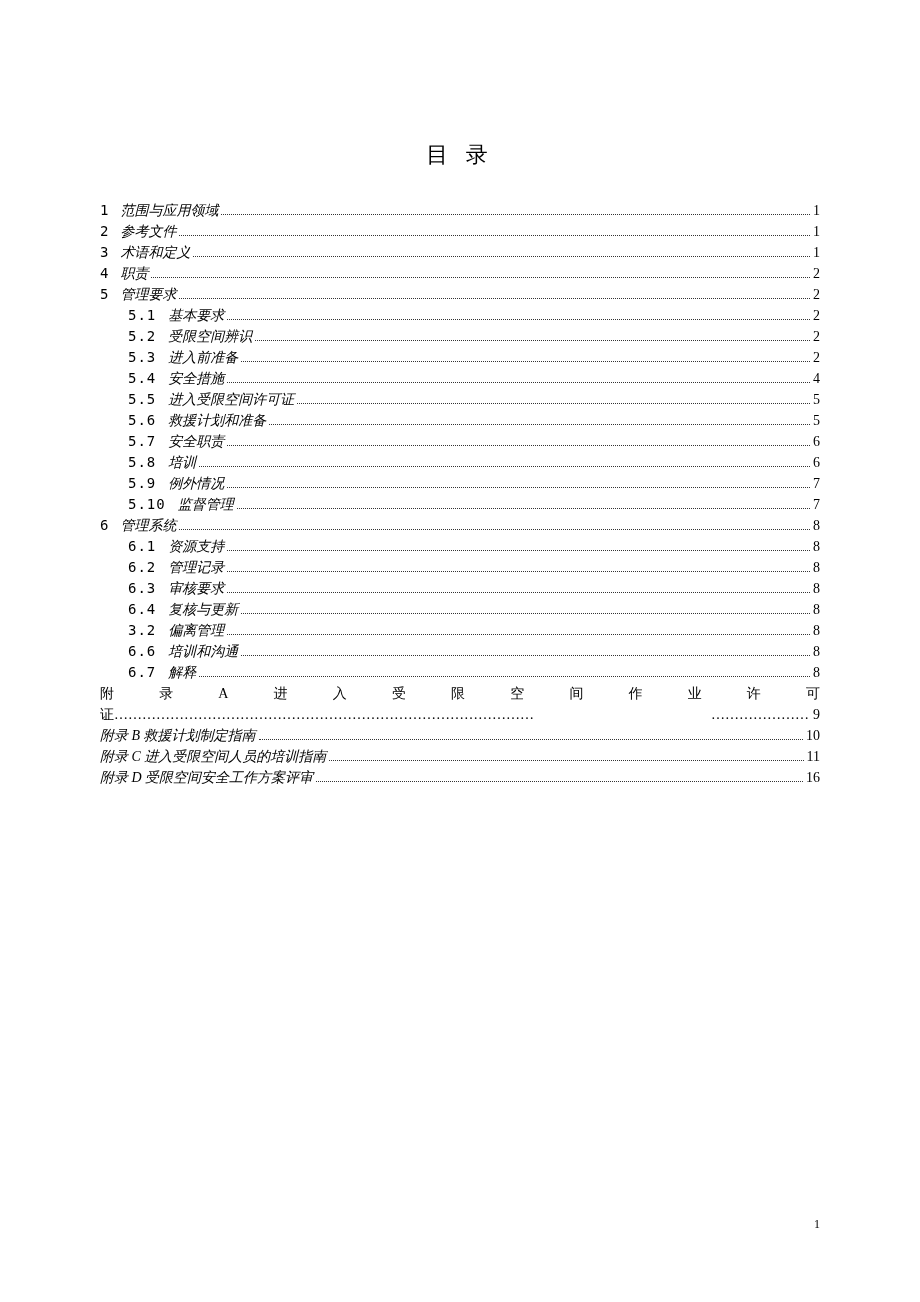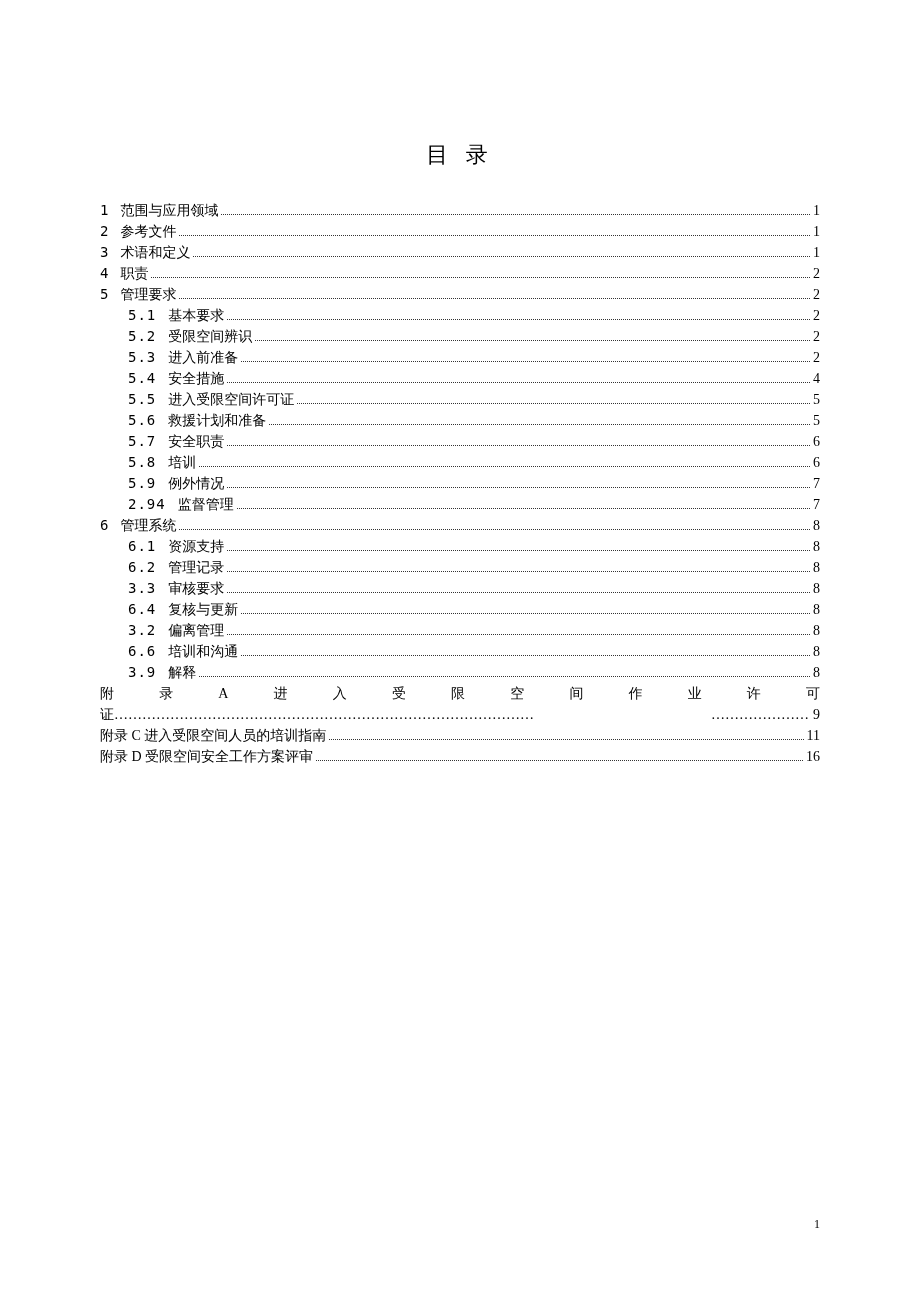--- a/index.html
+++ b/index.html
@@ -36,20 +36,21 @@
     padding-right: 12px;
     font-family: "SimSun", monospace;
   }
   .toc-sub .toc-num {
     padding-left: 28px;
     font-family: "SimSun", monospace;
     letter-spacing: 1px;
   }
   .toc-label {
     flex: 0 0 auto;
+    font-style: italic;
   }
   .dots {
     flex: 1 1 auto;
     border-bottom: 1.6px dotted #333;
     margin: 0 3px 4px 3px;
     min-width: 10px;
     height: 6px;
   }
   .toc-page {
     flex: 0 0 auto;
@@ -169,21 +170,21 @@
         <span class="dots"></span>
         <span class="toc-page">6</span>
       </div>
       <div class="toc-line toc-sub">
         <span class="toc-num">5.9</span>
         <span class="toc-label">例外情况</span>
         <span class="dots"></span>
         <span class="toc-page">7</span>
       </div>
       <div class="toc-line toc-sub">
-        <span class="toc-num">2.94</span>
+        <span class="toc-num">5.10</span>
         <span class="toc-label">监督管理</span>
         <span class="dots"></span>
         <span class="toc-page">7</span>
       </div>
       <div class="toc-line">
         <span class="toc-num">6</span>
         <span class="toc-label">管理系统</span>
         <span class="dots"></span>
         <span class="toc-page">8</span>
       </div>
@@ -193,21 +194,21 @@
         <span class="dots"></span>
         <span class="toc-page">8</span>
       </div>
       <div class="toc-line toc-sub">
         <span class="toc-num">6.2</span>
         <span class="toc-label">管理记录</span>
         <span class="dots"></span>
         <span class="toc-page">8</span>
       </div>
       <div class="toc-line toc-sub">
-        <span class="toc-num">3.3</span>
+        <span class="toc-num">6.3</span>
         <span class="toc-label">审核要求</span>
         <span class="dots"></span>
         <span class="toc-page">8</span>
       </div>
       <div class="toc-line toc-sub">
         <span class="toc-num">6.4</span>
         <span class="toc-label">复核与更新</span>
         <span class="dots"></span>
         <span class="toc-page">8</span>
       </div>
@@ -217,21 +218,21 @@
         <span class="dots"></span>
         <span class="toc-page">8</span>
       </div>
       <div class="toc-line toc-sub">
         <span class="toc-num">6.6</span>
         <span class="toc-label">培训和沟通</span>
         <span class="dots"></span>
         <span class="toc-page">8</span>
       </div>
       <div class="toc-line toc-sub">
-        <span class="toc-num">3.9</span>
+        <span class="toc-num">6.7</span>
         <span class="toc-label">解释</span>
         <span class="dots"></span>
         <span class="toc-page">8</span>
       </div>
       <div class="appendix-a">
         <span>附</span>
         <span>录</span>
         <span>A</span>
         <span>进</span>
         <span>入</span>
@@ -244,20 +245,25 @@
         <span>许</span>
         <span>可</span>
       </div>
       <div class="appendix-a-line2">
         <span class="leadtext">证………………………………………………………………………………</span>
         <span style="flex: 1 1 auto;"></span>
         <span class="leadtext">…………………</span>
         <span class="pg">9</span>
       </div>
       <div class="toc-line">
+        <span class="toc-label">附录 B  救援计划制定指南</span>
+        <span class="dots"></span>
+        <span class="toc-page">10</span>
+      </div>
+      <div class="toc-line">
         <span class="toc-label">附录 C  进入受限空间人员的培训指南</span>
         <span class="dots"></span>
         <span class="toc-page">11</span>
       </div>
       <div class="toc-line">
         <span class="toc-label">附录 D  受限空间安全工作方案评审</span>
         <span class="dots"></span>
         <span class="toc-page">16</span>
       </div>
     </div>

